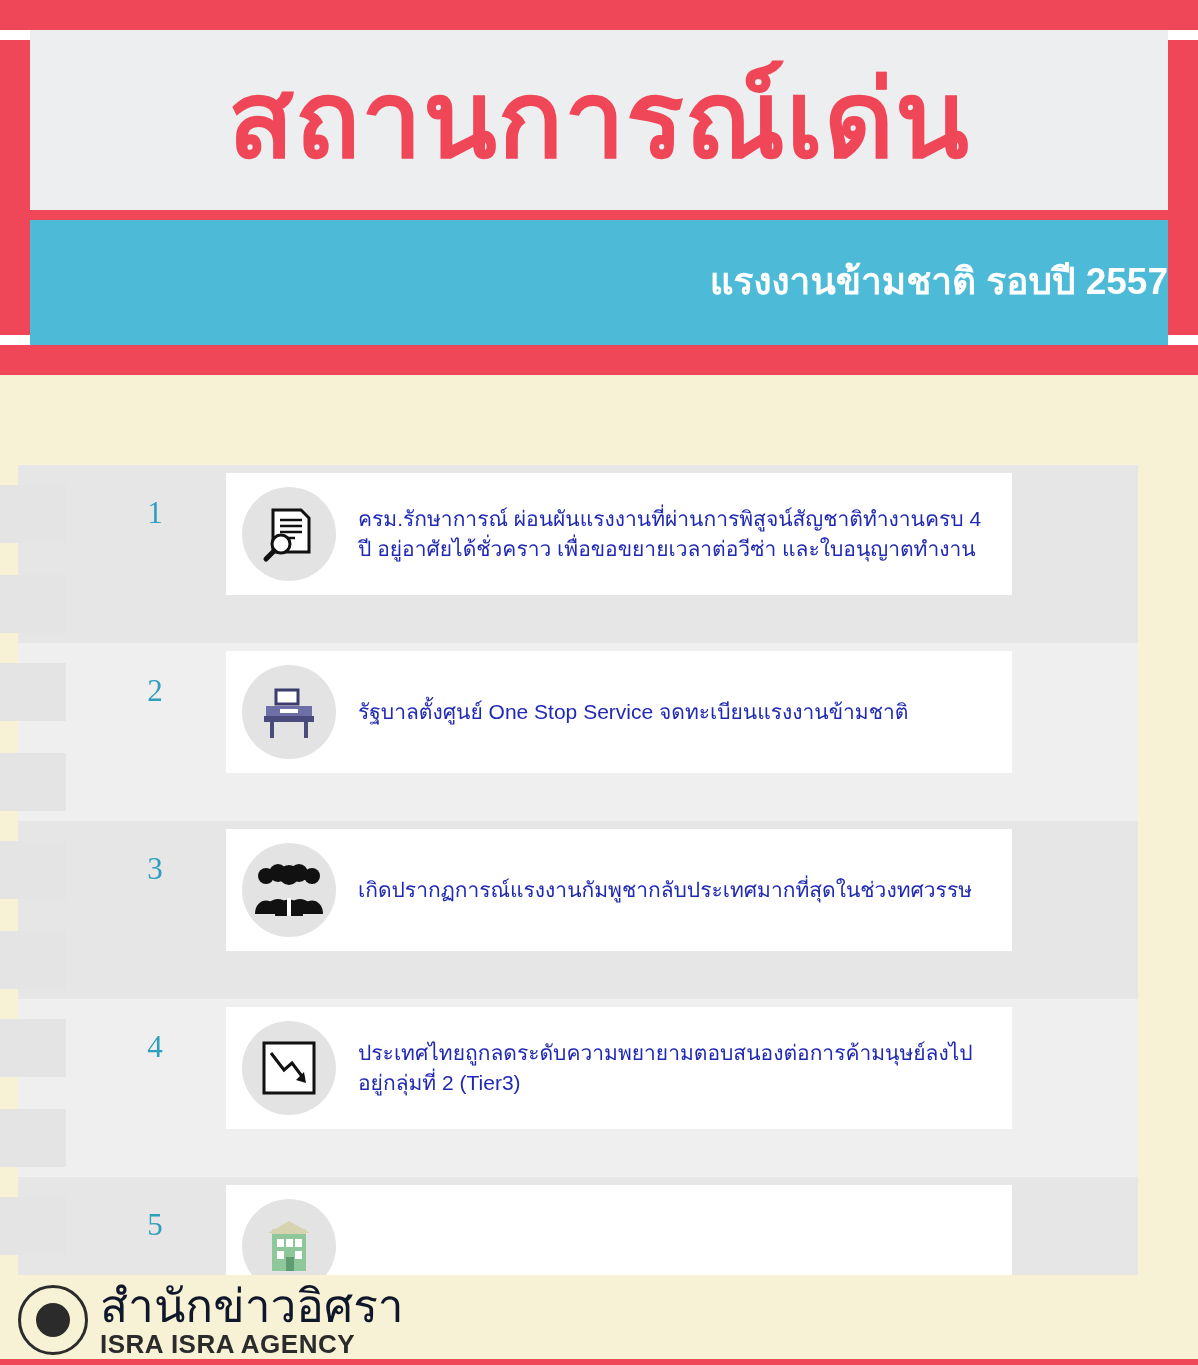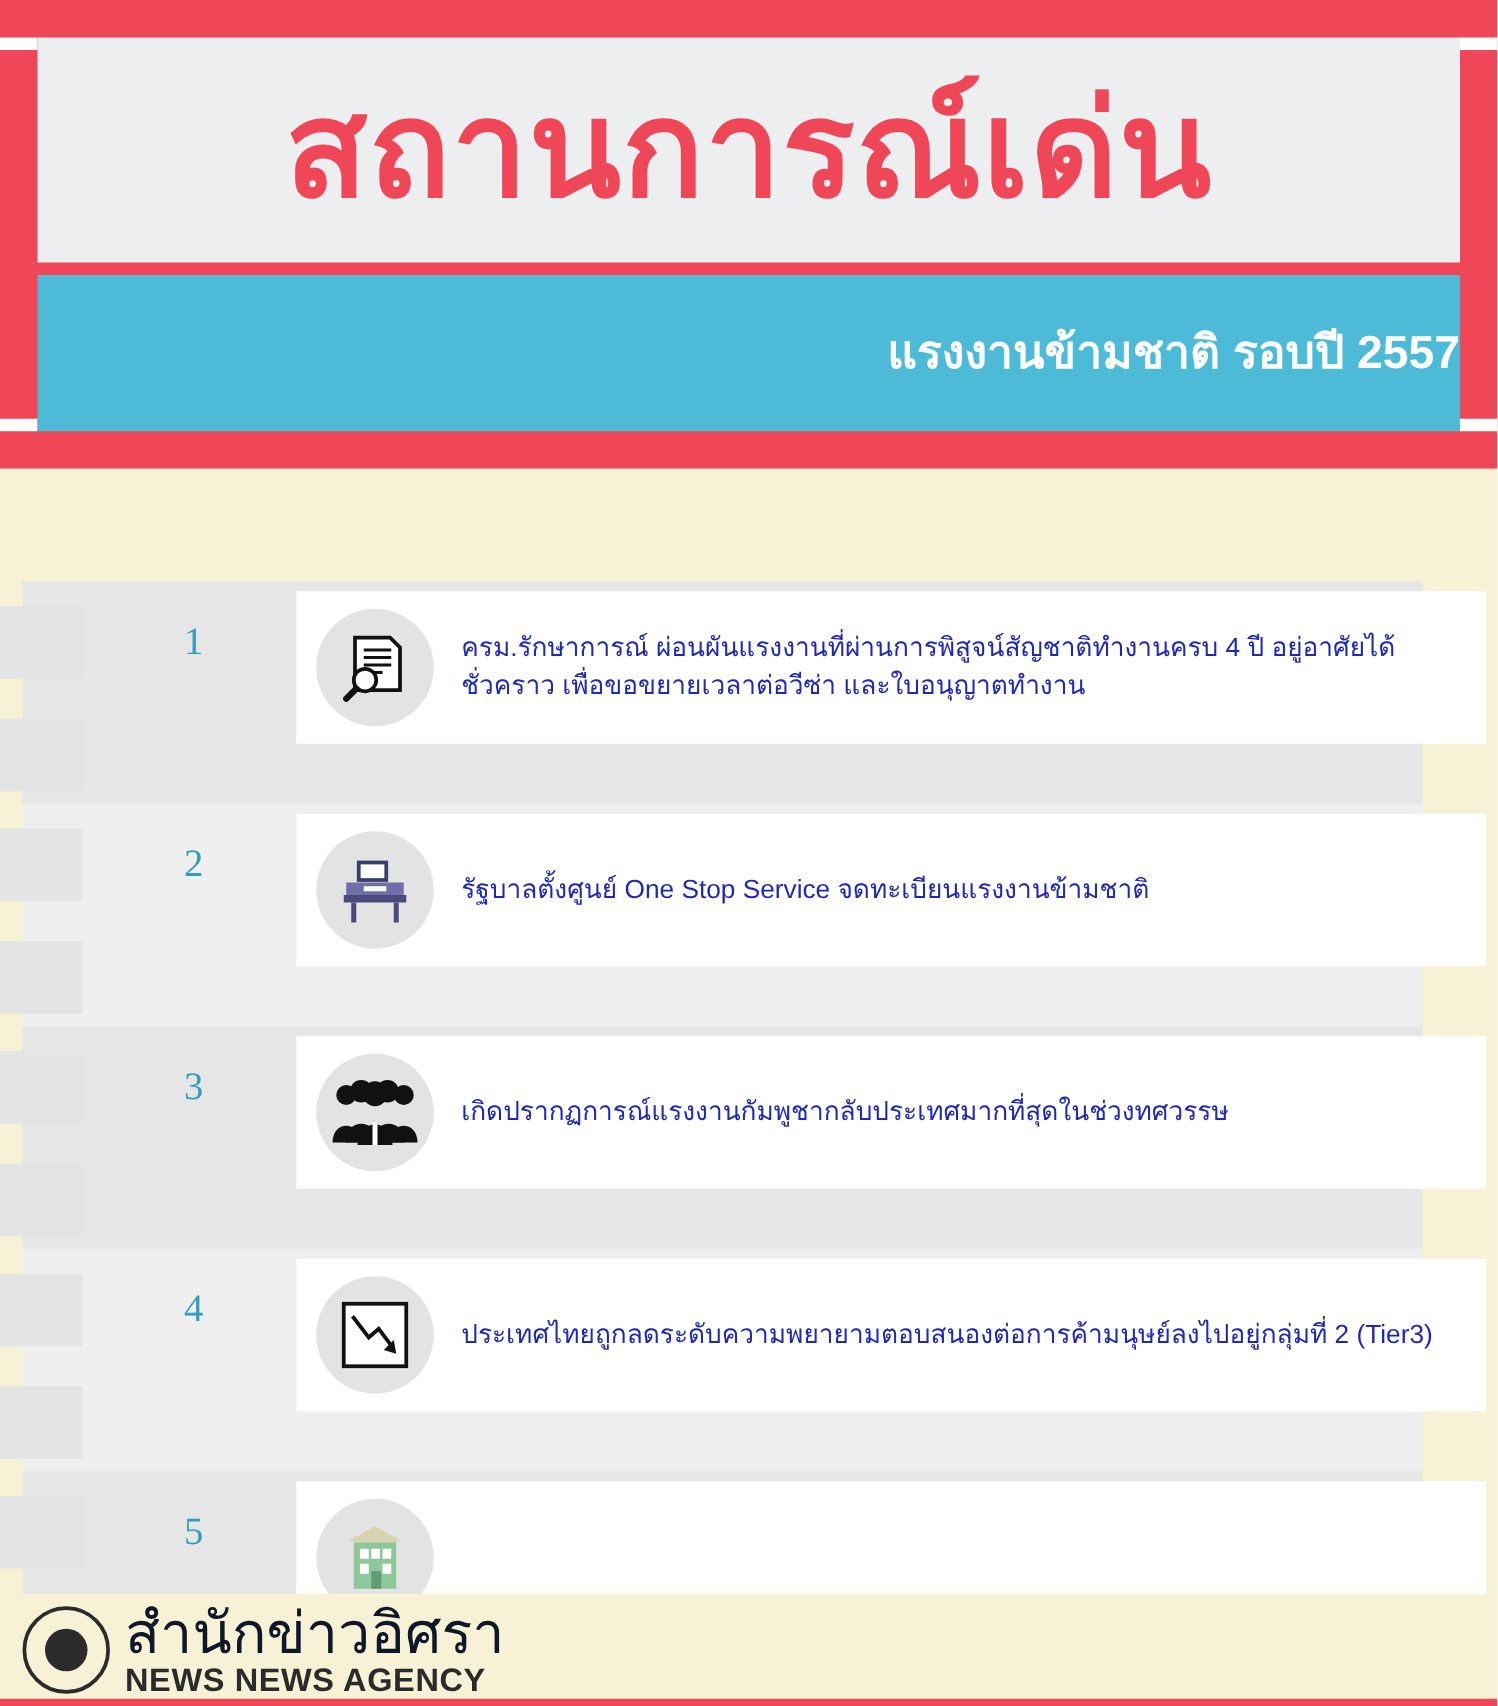--- a/index.html
+++ b/index.html
@@ -141,23 +141,23 @@
     top: 30px;
     width: 70px;
     text-align: center;
     font-size: 31px;
     color: #2f9fbd;
     font-family: "Liberation Serif", "DejaVu Serif", serif;
   }
 
   .card {
     position: absolute;
-    left: 237px;
+    left: 226px;
     top: 8px;
-    width: 952px;
+    width: 786px;
     background: #ffffff;
     display: flex;
     align-items: center;
     box-sizing: border-box;
     padding: 14px 16px;
     min-height: 96px;
   }
   .icon-circle {
     flex: 0 0 auto;
     width: 94px;
@@ -361,18 +361,18 @@
 
     </div>
   </div>
 
   <div class="footer">
     <div class="logo-mark">
       <div class="inner"></div>
     </div>
     <div class="logo-text">
       <div class="logo-th">สำนักข่าวอิศรา</div>
-      <div class="logo-en">NEWS NEWS AGENCY</div>
+      <div class="logo-en">ISRA ISRA AGENCY</div>
     </div>
   </div>
 
   <div class="bottom-stripe"></div>
 </div>
 
 </body></html>

